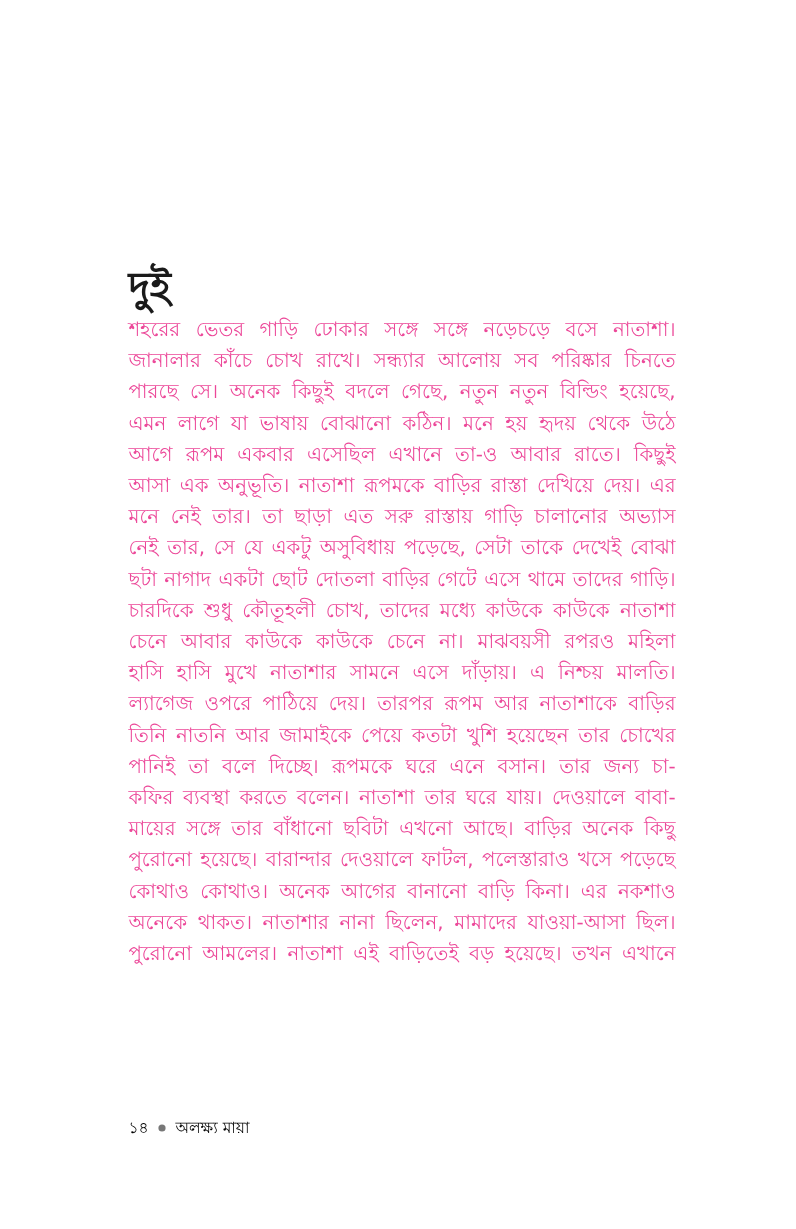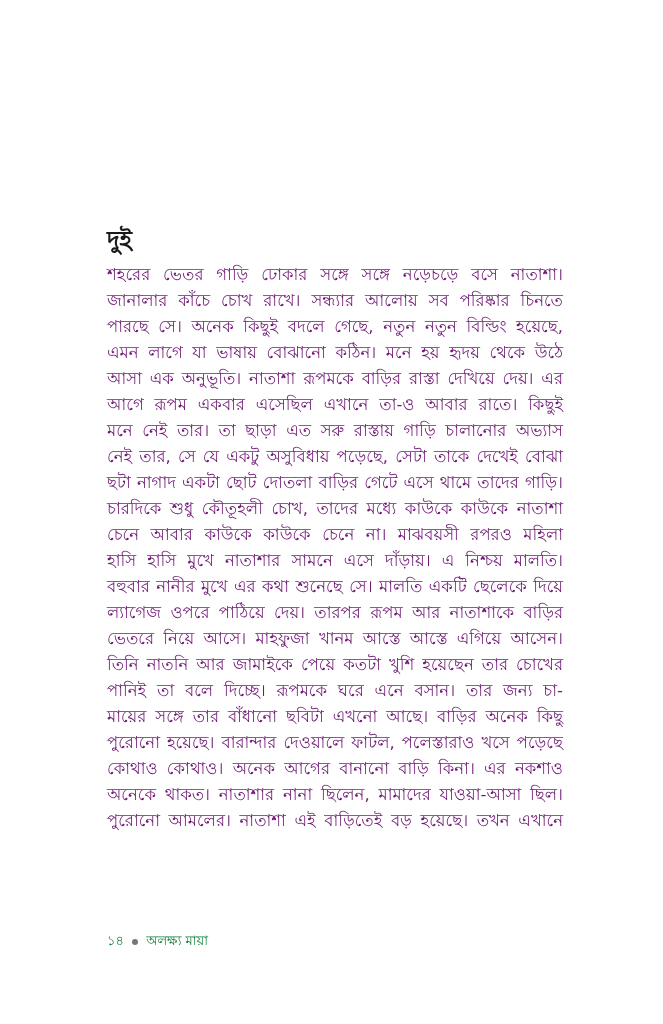--- a/index.html
+++ b/index.html
@@ -19,21 +19,21 @@
       position: absolute;
       left: 0; top: 0;
       width: 663px;
       height: 1024px;
       background: #ffffff;
     }
     .chapter-title {
       position: absolute;
       left: 107px;
       top: 224px;
-      font-size: 24px;
+      font-size: 34px;
       font-weight: bold;
       color: #1a1a1a;
       line-height: 32px;
       margin: 0;
     }
     .body-text {
       position: absolute;
       left: 107px;
       top: 262px;
       width: 456px;
@@ -41,28 +41,28 @@
       padding: 0;
     }
     .line {
       display: block;
       height: 26px;
       line-height: 26px;
       font-size: 16.5px;
       white-space: nowrap;
       text-align: justify;
       text-align-last: justify;
-      color: #701a75;
+      color: #ec4899;
     }
     .footer {
       position: absolute;
       left: 107px;
       top: 932px;
       font-size: 13px;
-      color: #15803d;
+      color: #000000;
       line-height: 18px;
       white-space: nowrap;
       text-align: right;
     }
     .footer .dot {
       display: inline-block;
       width: 6px;
       height: 6px;
       border-radius: 50%;
       background: #777777;
@@ -75,33 +75,32 @@
 
 <div class="page">
 
   <h2 class="chapter-title">দুই</h2>
 
   <div class="body-text">
     <span class="line">শহরের ভেতর গাড়ি ঢোকার সঙ্গে সঙ্গে নড়েচড়ে বসে নাতাশা।</span>
     <span class="line">জানালার কাঁচে চোখ রাখে। সন্ধ্যার আলোয় সব পরিষ্কার চিনতে</span>
     <span class="line">পারছে সে। অনেক কিছুই বদলে গেছে, নতুন নতুন বিল্ডিং হয়েছে,</span>
     <span class="line">এমন লাগে যা ভাষায় বোঝানো কঠিন। মনে হয় হৃদয় থেকে উঠে</span>
+    <span class="line">আগে রূপম একবার এসেছিল এখানে তা-ও আবার রাতে। কিছুই</span>
     <span class="line">আসা এক অনুভূতি। নাতাশা রূপমকে বাড়ির রাস্তা দেখিয়ে দেয়। এর</span>
-    <span class="line">আগে রূপম একবার এসেছিল এখানে তা-ও আবার রাতে। কিছুই</span>
     <span class="line">মনে নেই তার। তা ছাড়া এত সরু রাস্তায় গাড়ি চালানোর অভ্যাস</span>
     <span class="line">নেই তার, সে যে একটু অসুবিধায় পড়েছে, সেটা তাকে দেখেই বোঝা</span>
     <span class="line">ছটা নাগাদ একটা ছোট দোতলা বাড়ির গেটে এসে থামে তাদের গাড়ি।</span>
     <span class="line">চারদিকে শুধু কৌতূহলী চোখ, তাদের মধ্যে কাউকে কাউকে নাতাশা</span>
     <span class="line">চেনে আবার কাউকে কাউকে চেনে না। মাঝবয়সী রপরও মহিলা</span>
     <span class="line">হাসি হাসি মুখে নাতাশার সামনে এসে দাঁড়ায়। এ নিশ্চয় মালতি।</span>
-    <span class="line">বহুবার নানীর মুখে এর কথা শুনেছে সে। মালতি একটি ছেলেকে দিয়ে</span>
     <span class="line">ল্যাগেজ ওপরে পাঠিয়ে দেয়। তারপর রূপম আর নাতাশাকে বাড়ির</span>
-    <span class="line">ভেতরে নিয়ে আসে। মাহফুজা খানম আস্তে আস্তে এগিয়ে আসেন।</span>
     <span class="line">তিনি নাতনি আর জামাইকে পেয়ে কতটা খুশি হয়েছেন তার চোখের</span>
     <span class="line">পানিই তা বলে দিচ্ছে। রূপমকে ঘরে এনে বসান। তার জন্য চা-</span>
+    <span class="line">কফির ব্যবস্থা করতে বলেন। নাতাশা তার ঘরে যায়। দেওয়ালে বাবা-</span>
     <span class="line">মায়ের সঙ্গে তার বাঁধানো ছবিটা এখনো আছে। বাড়ির অনেক কিছু</span>
     <span class="line">পুরোনো হয়েছে। বারান্দার দেওয়ালে ফাটল, পলেস্তারাও খসে পড়েছে</span>
     <span class="line">কোথাও কোথাও। অনেক আগের বানানো বাড়ি কিনা। এর নকশাও</span>
     <span class="line">অনেকে থাকত। নাতাশার নানা ছিলেন, মামাদের যাওয়া-আসা ছিল।</span>
     <span class="line">পুরোনো আমলের। নাতাশা এই বাড়িতেই বড় হয়েছে। তখন এখানে</span>
   </div>
 
   <div class="footer">
     <span>১৪</span>
     <span class="dot"></span>

